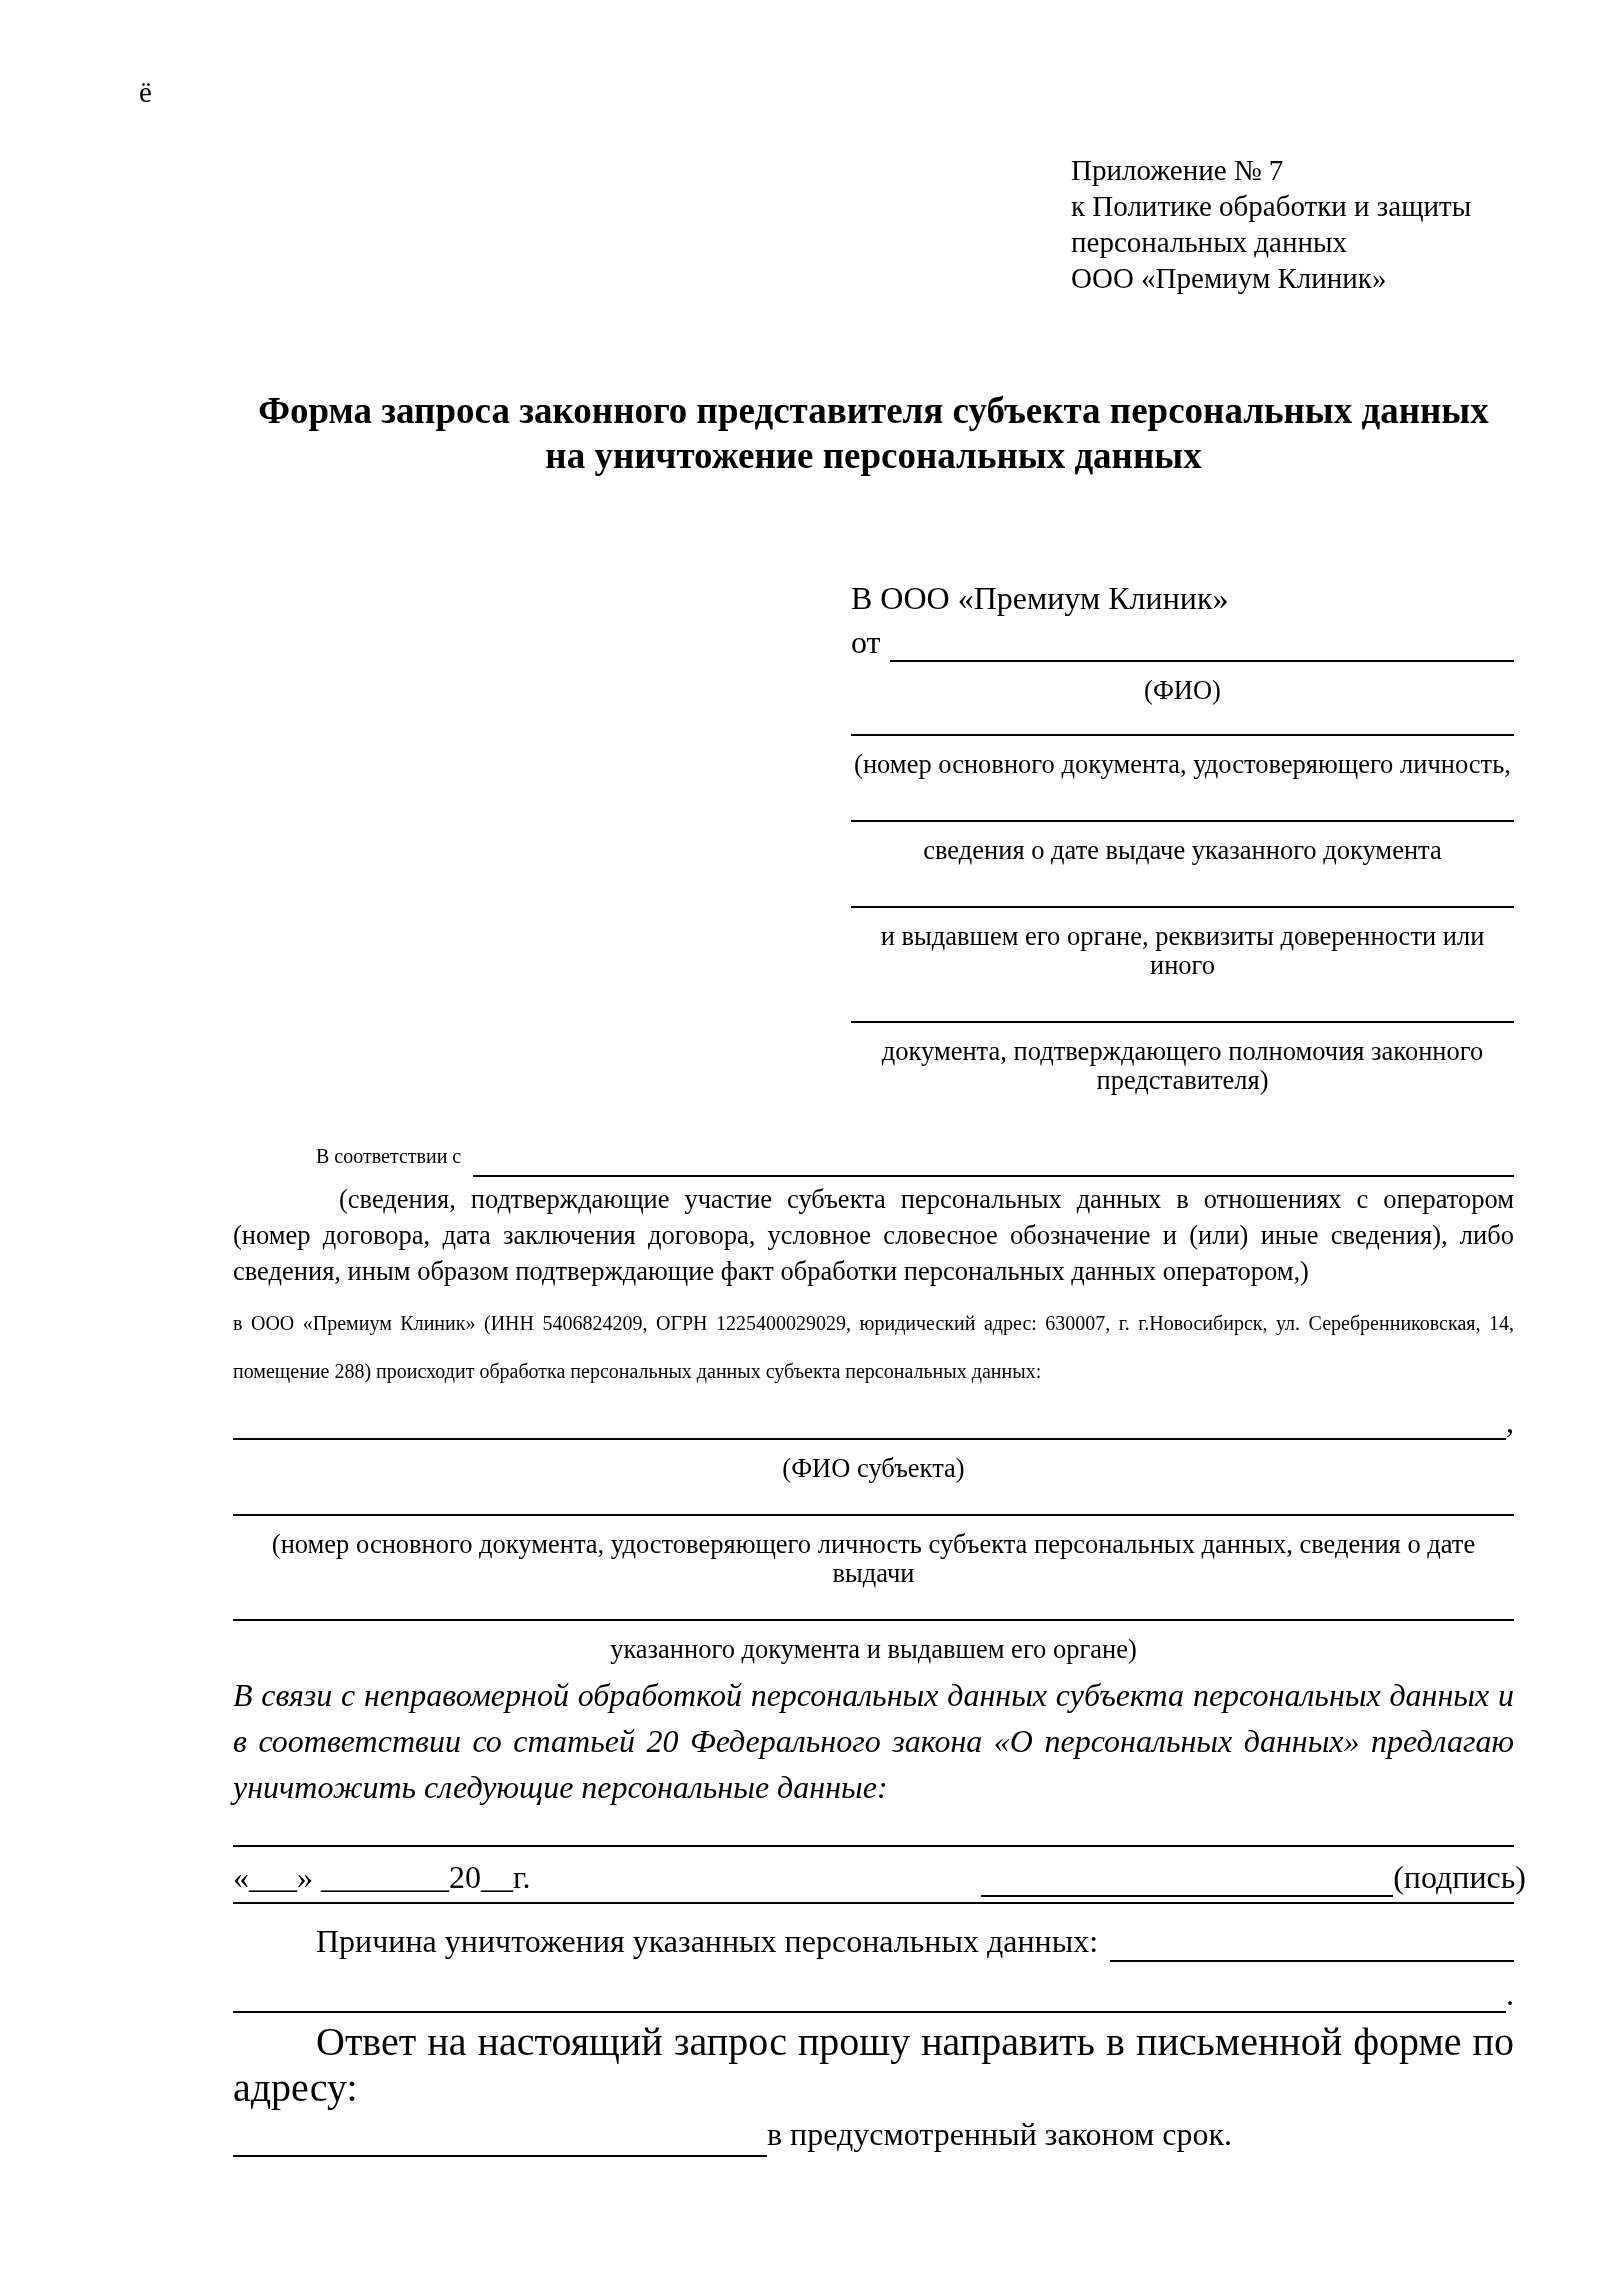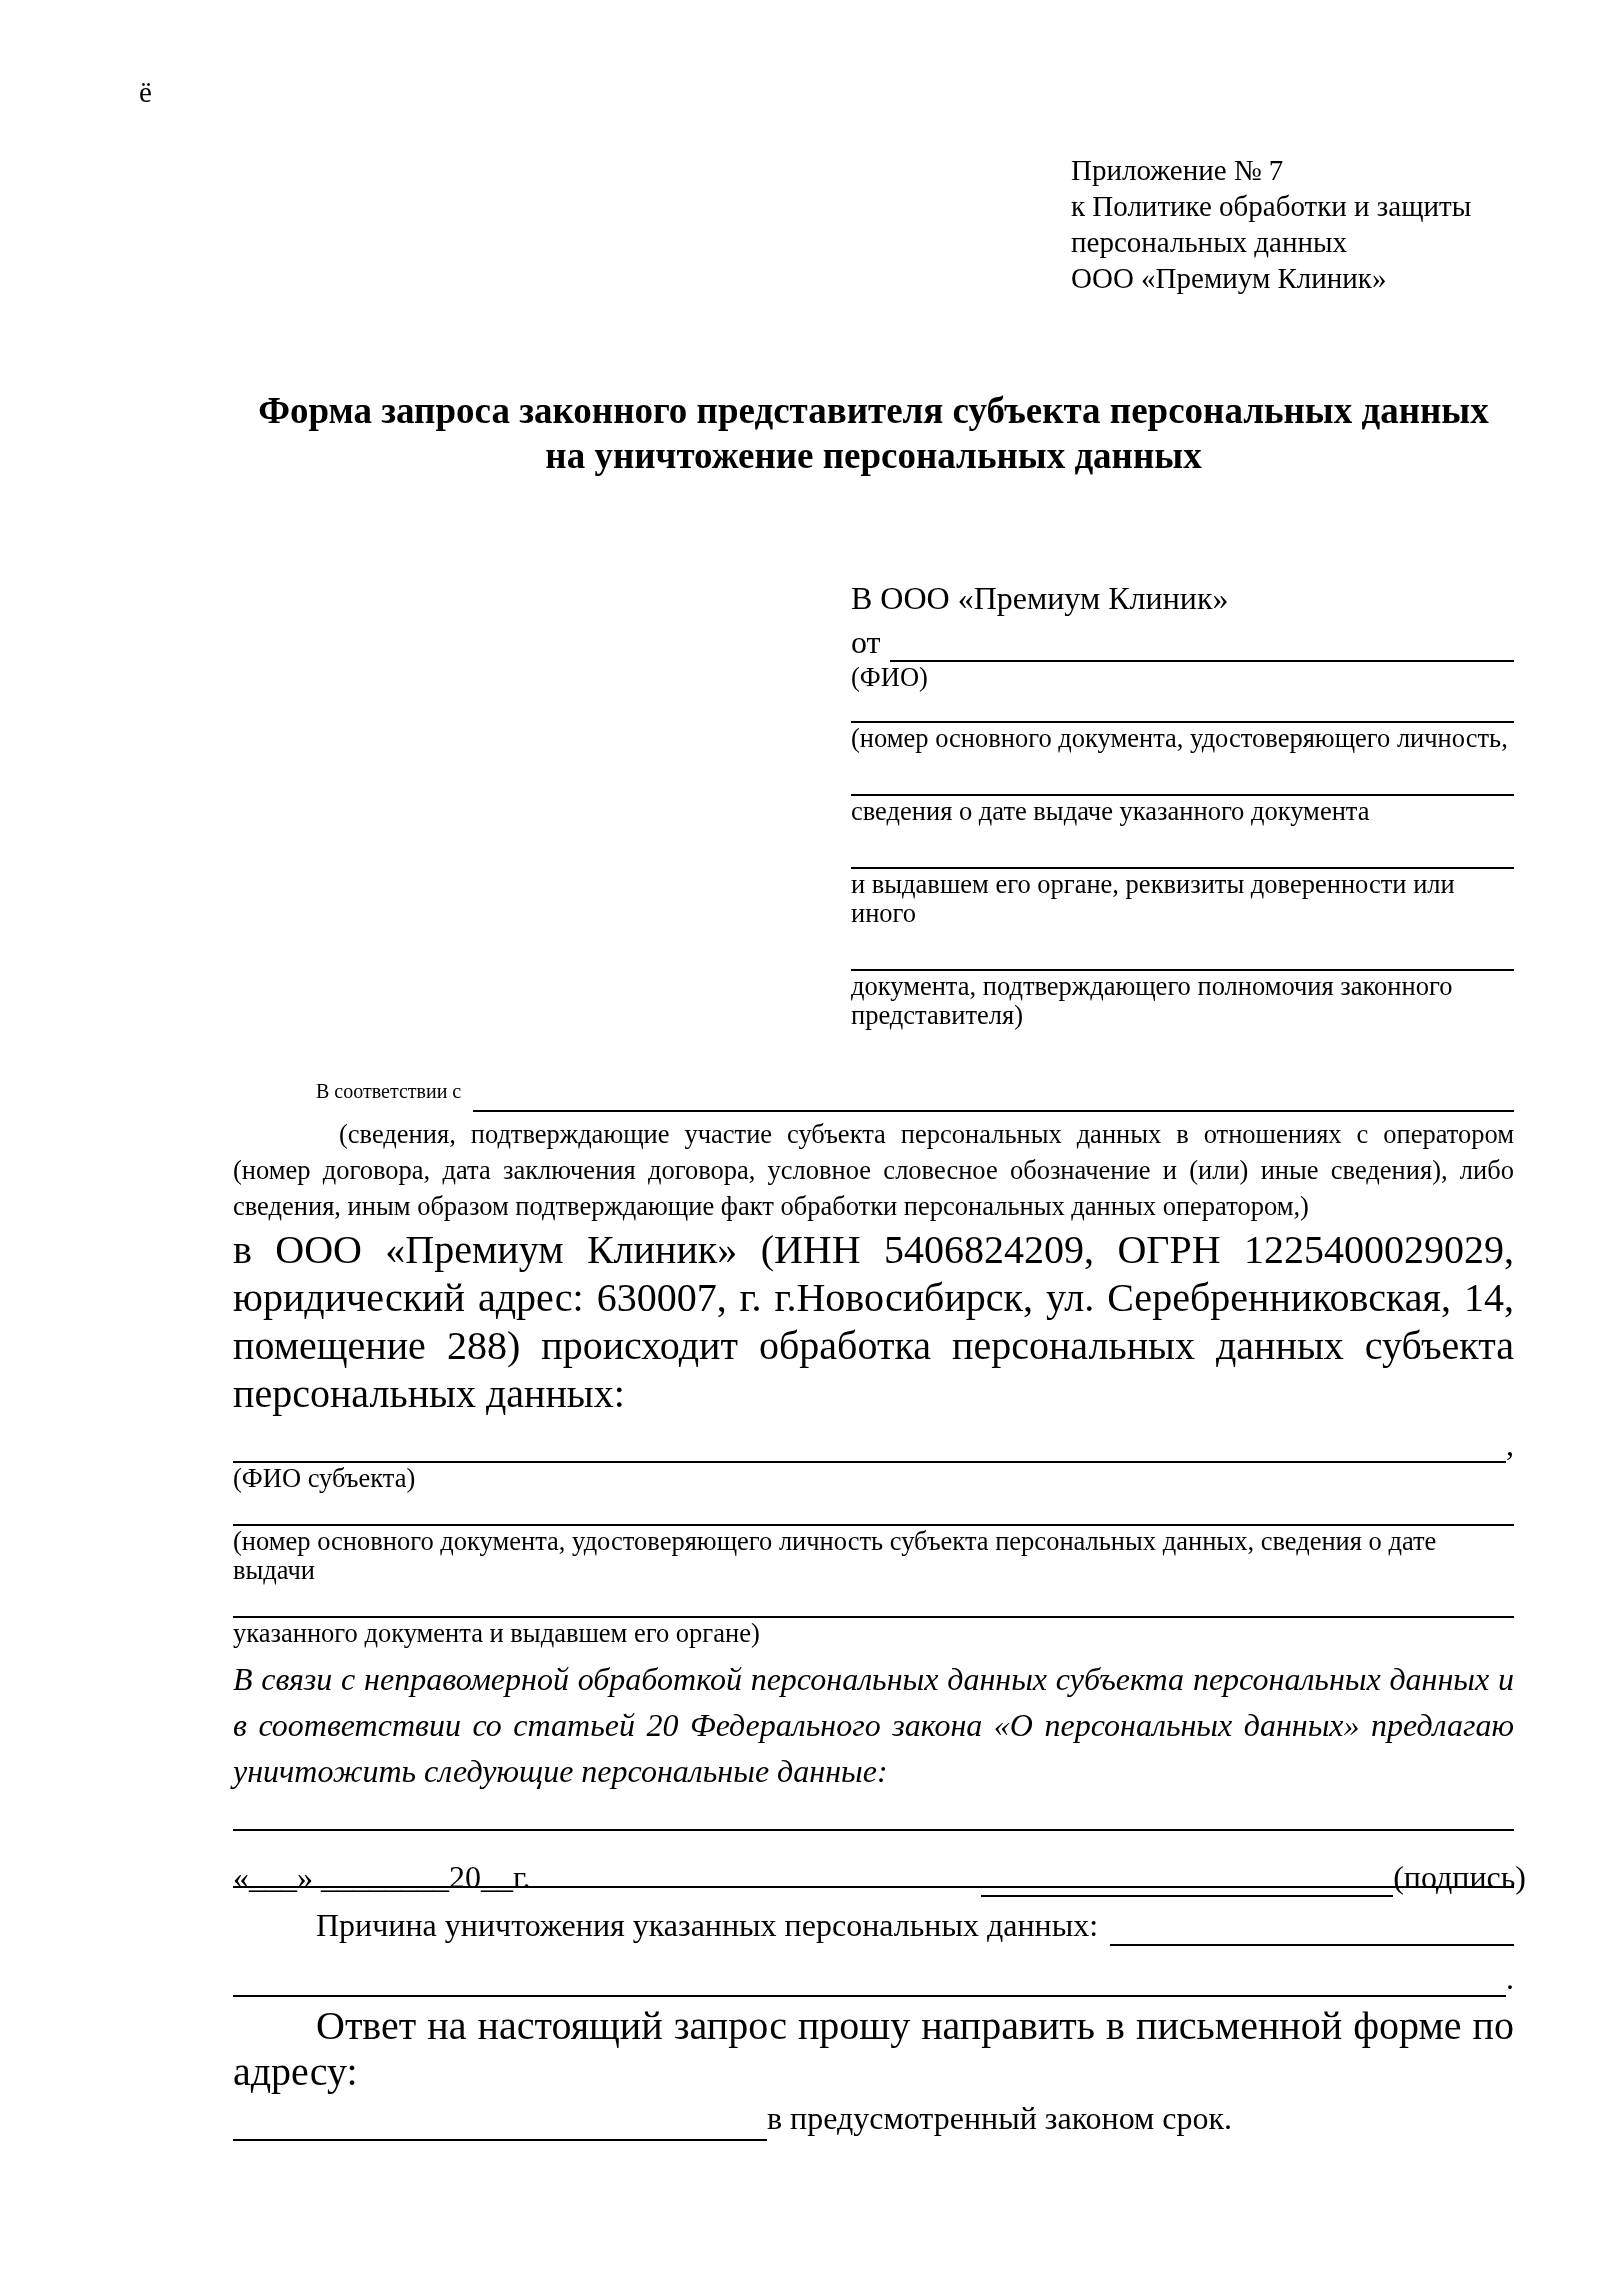--- a/index.html
+++ b/index.html
@@ -16,28 +16,28 @@
   
   .appendix{width:443px;margin-left:auto;margin-top:76px;font-size:29px;line-height:36px;}
   
   .doc-title{margin-top:92px;text-align:center;font-weight:bold;font-size:37px;line-height:45px;}
   
   .addressee{width:663px;margin-left:auto;margin-top:102px;font-size:32px;}
   .row{display:flex;align-items:flex-end;}
   .fill{flex:1 1 auto;border-bottom:2.9px solid #000;min-width:29px;}
   .from-row{margin-top:5.9px;line-height:39px;}
   .from-row .lbl{margin-right:9.8px;}
-  .u-caption{font-size:26.5px;line-height:29px;text-align:left;margin-top:1px;}
+  .u-caption{font-size:26.5px;line-height:29px;text-align:center;margin-top:14px;}
   .u-row{margin-top:39px;border-bottom:2.9px solid #000;height:2px;}
   .u-row.first{margin-top:27.4px;}
   
   .accordance{margin-top:41px;font-size:20px;line-height:41px;padding-left:83px;}
   .accordance .lbl{margin-right:11.8px;white-space:nowrap;}
   .fine-print{margin-top:3.9px;font-size:26.5px;line-height:36px;text-align:justify;text-indent:106px;}
-  .op-par{margin-top:2px;font-size:40px;line-height:48px;text-align:justify;}
+  .op-par{margin-top:10px;font-size:20px;line-height:48px;text-align:justify;}
   .trail-row{margin-top:7.8px;font-size:32px;line-height:37px;}
   .u-full{margin-top:29px;border-bottom:2.9px solid #000;height:2px;}
   .unlawful{margin-top:7.8px;font-size:32px;line-height:46px;text-align:justify;font-style:italic;}
   .blank1{margin-top:33px;}
   .blank2{margin-top:53px;}
   .reason-row{margin-top:17.6px;font-size:32px;line-height:41px;padding-left:83px;}
   .reason-row .lbl{margin-right:11.8px;white-space:nowrap;}
   .period-row{margin-top:13.7px;font-size:32px;line-height:37px;}
   .answer-par{margin-top:5.9px;font-size:40px;line-height:46px;text-align:justify;text-indent:83px;}
   .tail-row{font-size:32px;line-height:46px;}

